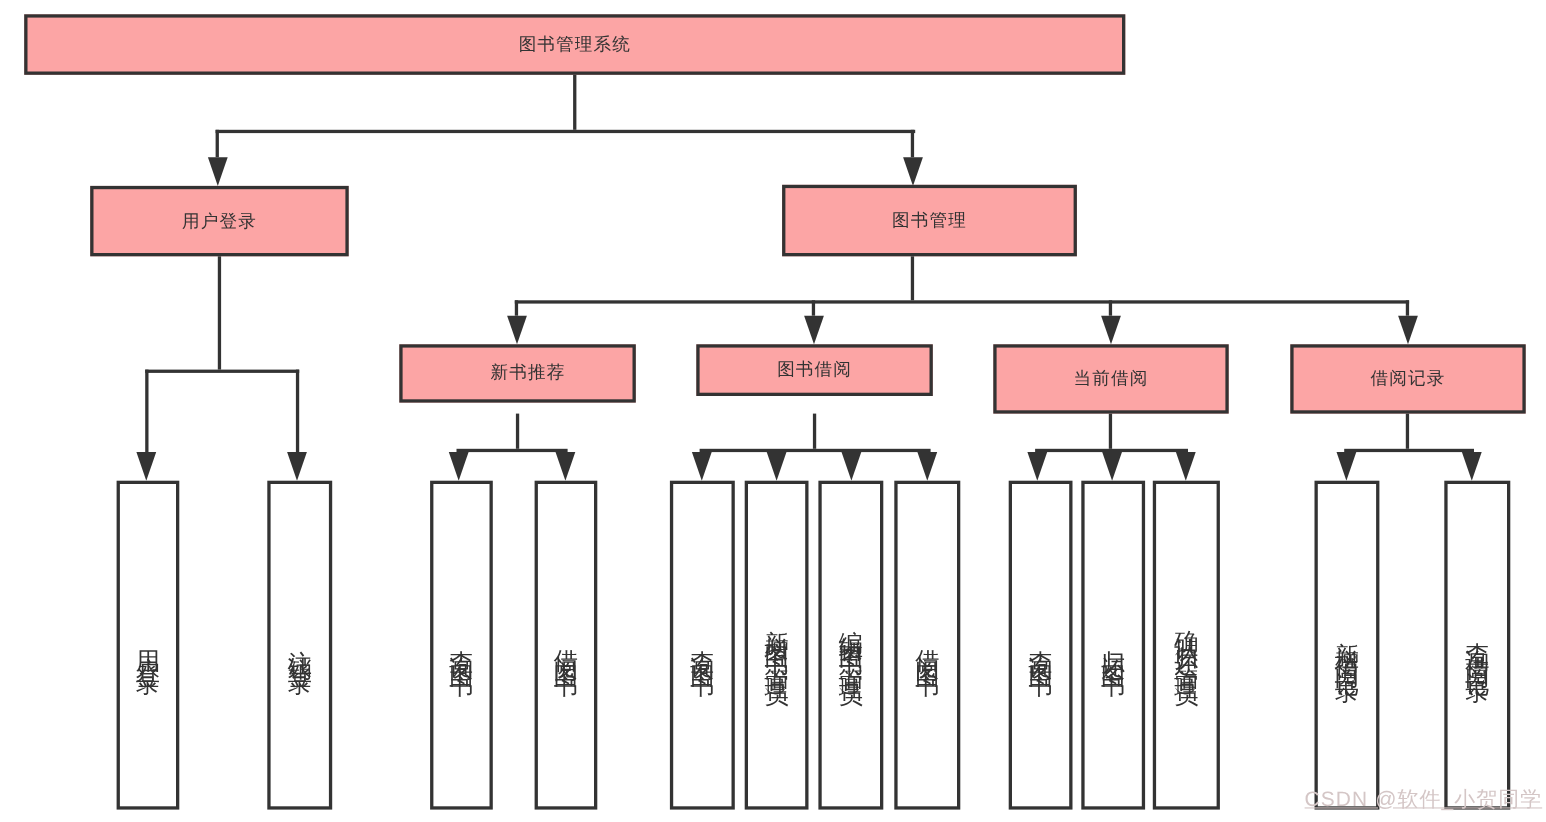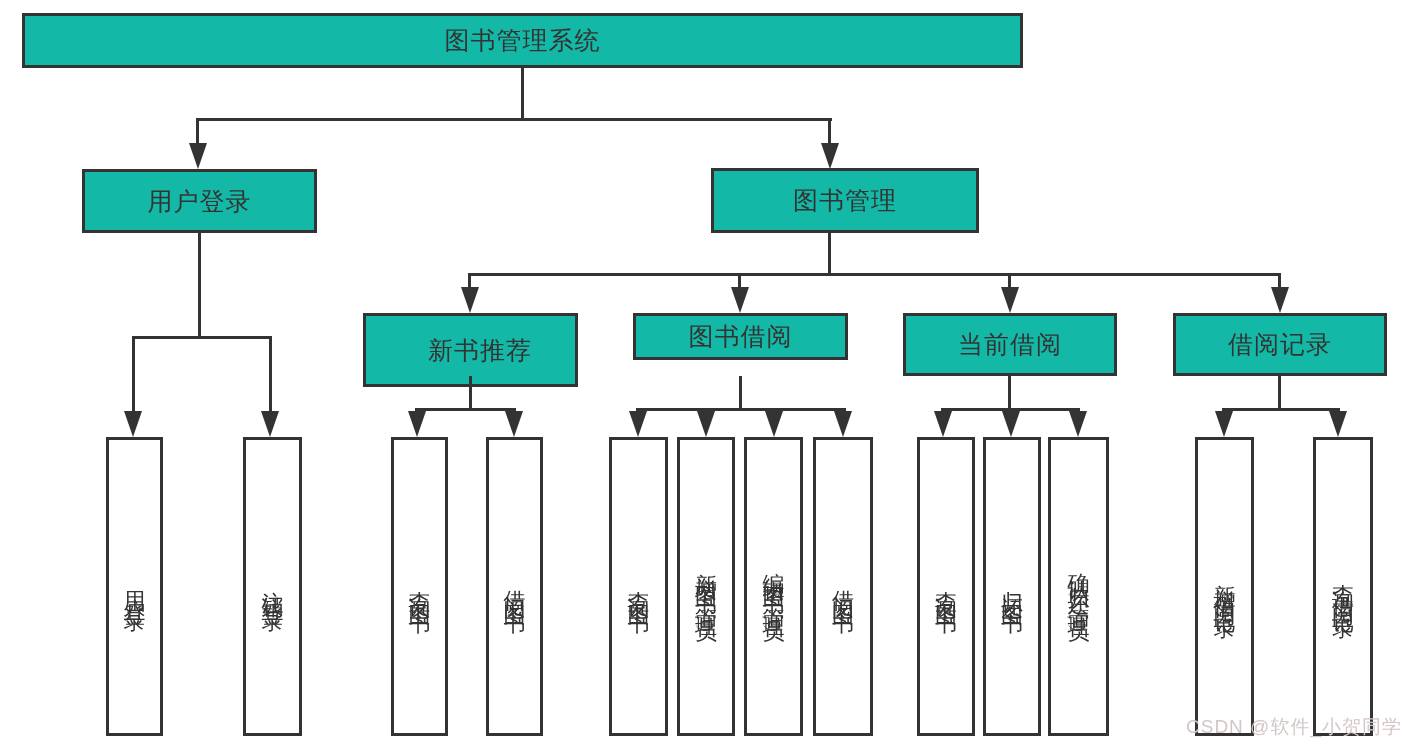--- a/index.html
+++ b/index.html
@@ -13,25 +13,25 @@
     width: 1405px;
     height: 747px;
     background: #ffffff;
     overflow: hidden;
   }
   
   .box {
     position: absolute;
     box-sizing: border-box;
     border: 3px solid #333333;
-    background: #14b8a6;
+    background: #fca5a5;
     display: flex;
     align-items: center;
     justify-content: center;
-    font-size: 25px;
+    font-size: 16px;
     color: #333333;
     letter-spacing: 1px;
     white-space: nowrap;
   }
   
   .leaf {
     position: absolute;
     box-sizing: border-box;
     border: 3px solid #333333;
     background: #ffffff;
@@ -67,20 +67,21 @@
   }
   .watermark {
     position: absolute;
     left: 1186px;
     top: 714px;
     font-size: 19px;
     color: #d4c6c6;
     letter-spacing: 1px;
     white-space: nowrap;
     z-index: 5;
+    text-decoration: underline;
   }
 </style>
 </head>
 <body>
 
 <div class="canvas">
 
   <div class="box" style="left:22px; top:13px; width:1001px; height:55px;">图书管理系统</div>
 
   <div class="ln v" style="left:521px; top:68px; height:50px;"></div>
@@ -104,21 +105,21 @@
   <div class="ln h" style="left:468px; top:273px; width:813px;"></div>
   <div class="ln v" style="left:468px; top:273px; height:14px;"></div>
   <div class="ln v" style="left:738px; top:273px; height:14px;"></div>
   <div class="ln v" style="left:1008px; top:273px; height:14px;"></div>
   <div class="ln v" style="left:1278px; top:273px; height:14px;"></div>
   <div class="arw" style="left:461px; top:287px;"></div>
   <div class="arw" style="left:731px; top:287px;"></div>
   <div class="arw" style="left:1001px; top:287px;"></div>
   <div class="arw" style="left:1271px; top:287px;"></div>
 
-  <div class="box" style="left:363px; top:313px; width:215px; height:74px;padding-left:19px;">新书推荐</div>
+  <div class="box" style="left:363px; top:313px; width:215px; height:53px;padding-left:19px;">新书推荐</div>
   <div class="box" style="left:633px; top:313px; width:215px; height:47px;">图书借阅</div>
   <div class="box" style="left:903px; top:313px; width:214px; height:63px;">当前借阅</div>
   <div class="box" style="left:1173px; top:313px; width:214px; height:63px;">借阅记录</div>
 
   <div class="ln v" style="left:469px; top:376px; height:32px;"></div>
   <div class="ln h" style="left:415px; top:408px; width:101px;"></div>
   <div class="arw" style="left:408px; top:411px;"></div>
   <div class="arw" style="left:505px; top:411px;"></div>
 
   <div class="ln v" style="left:739px; top:376px; height:32px;"></div>

